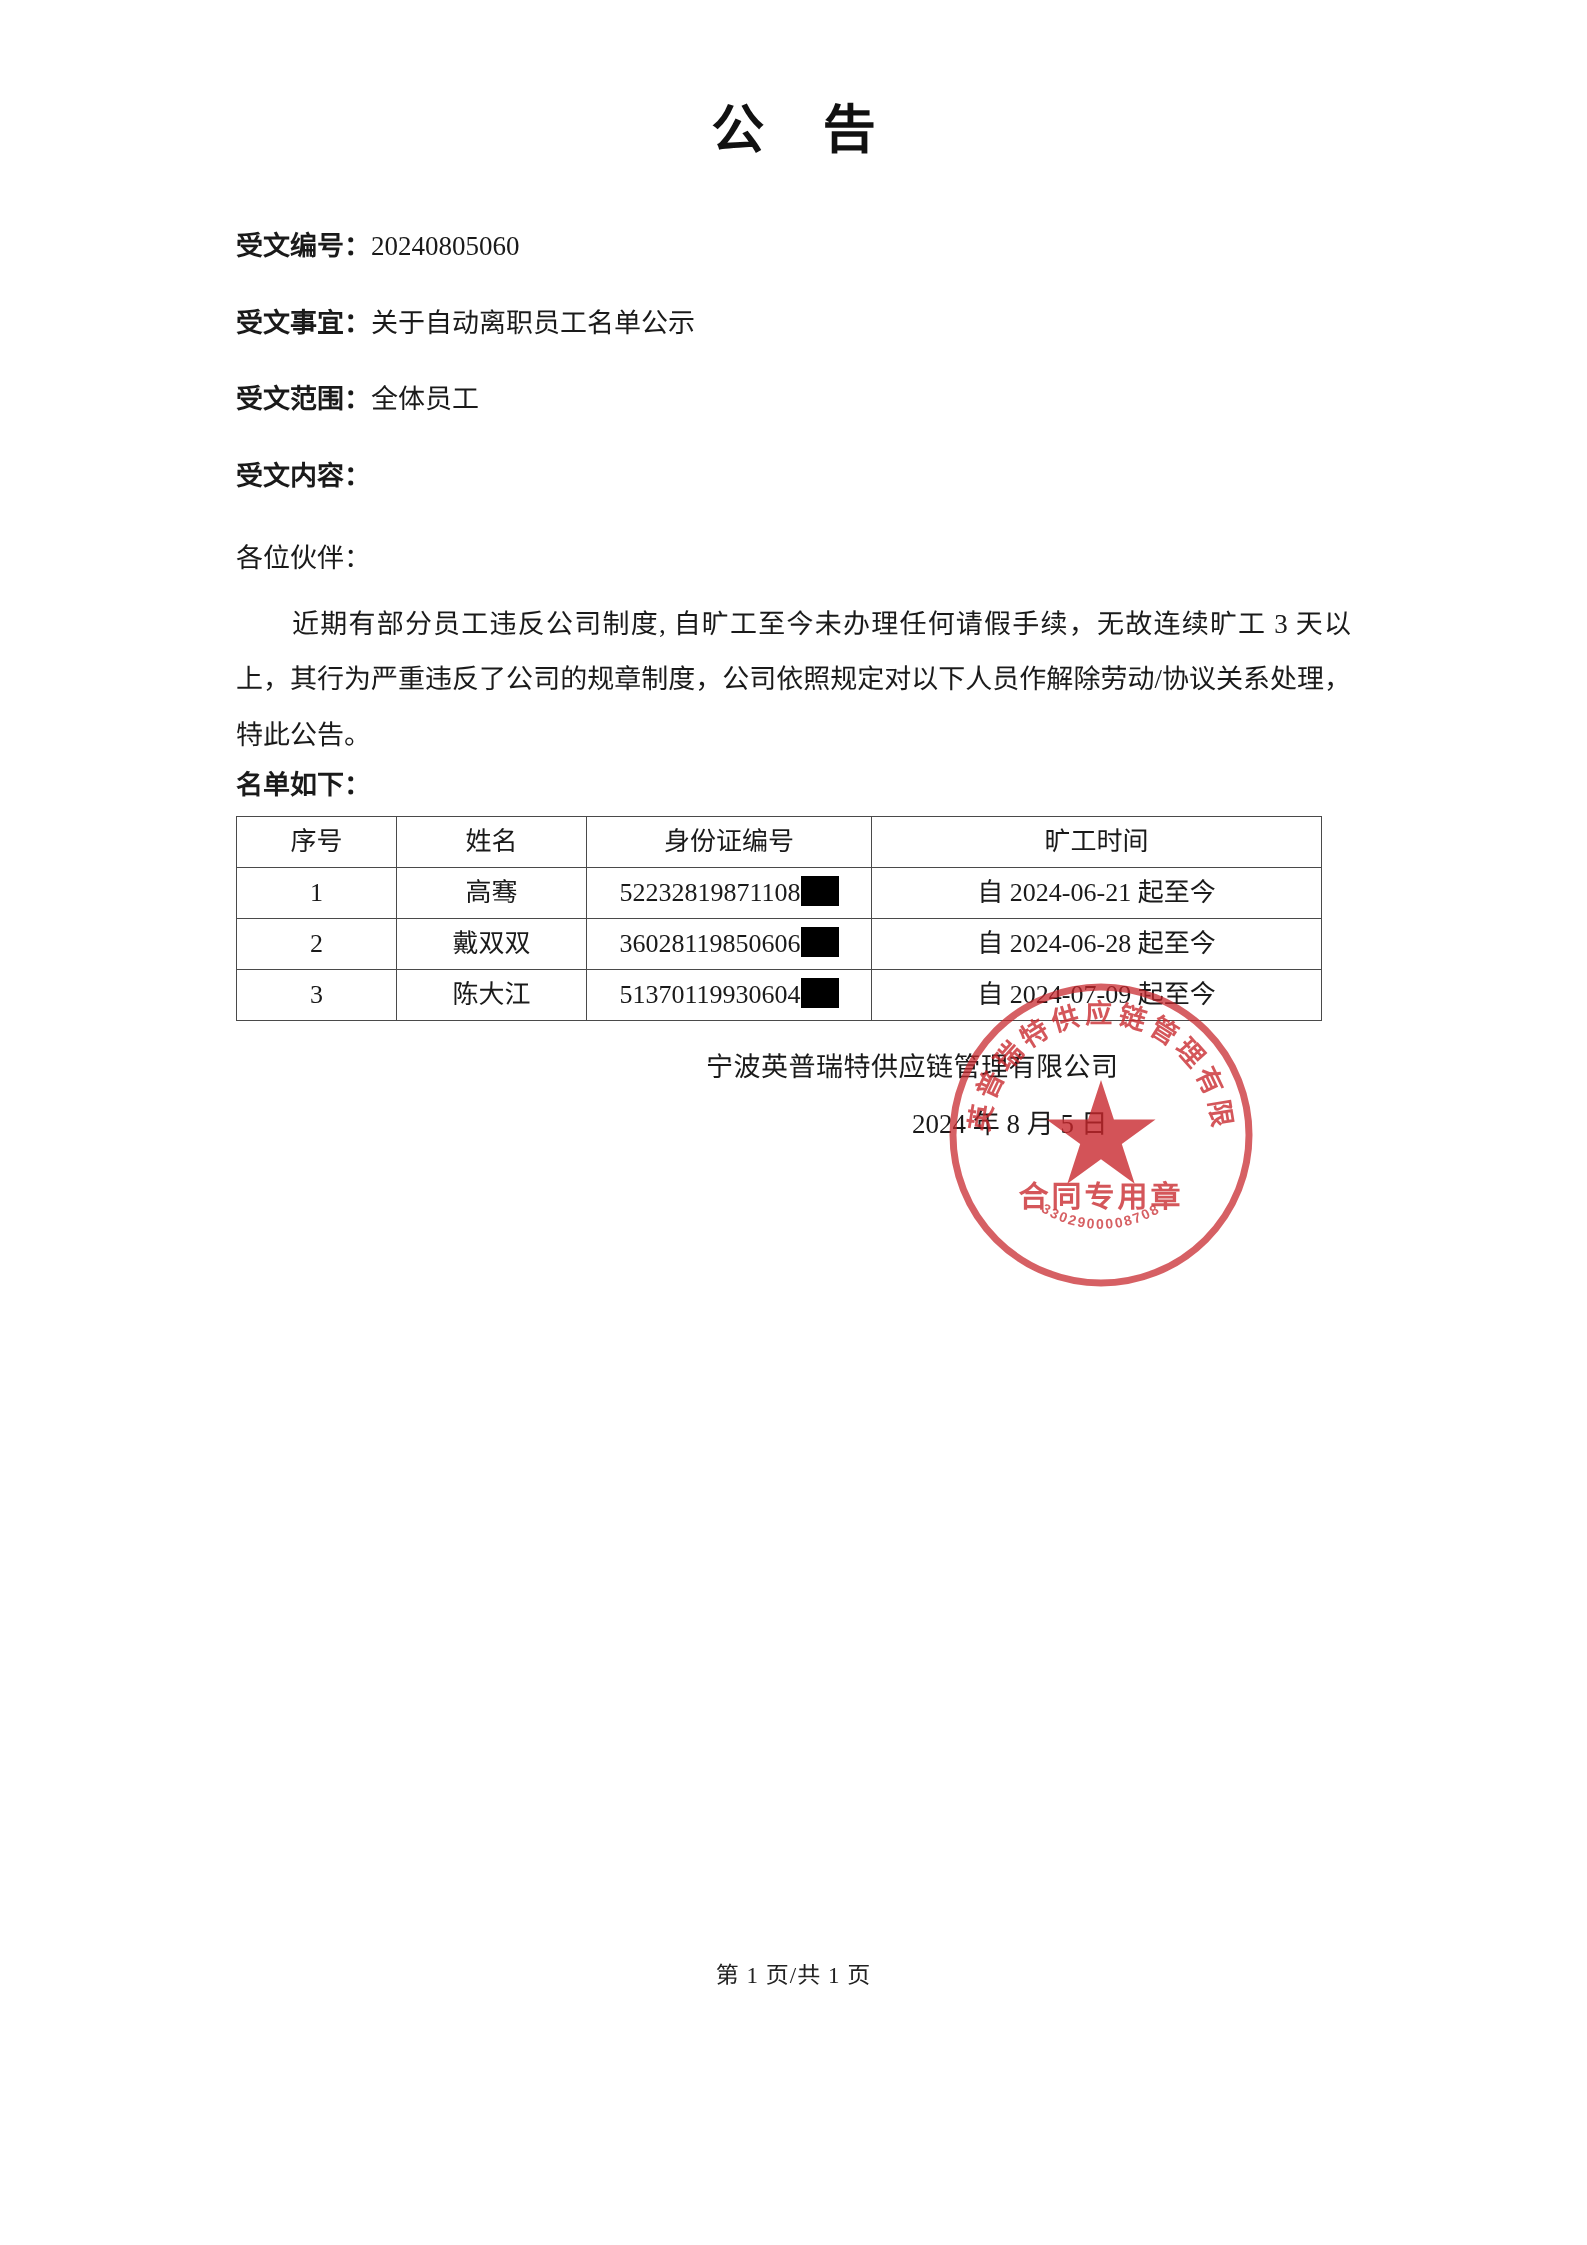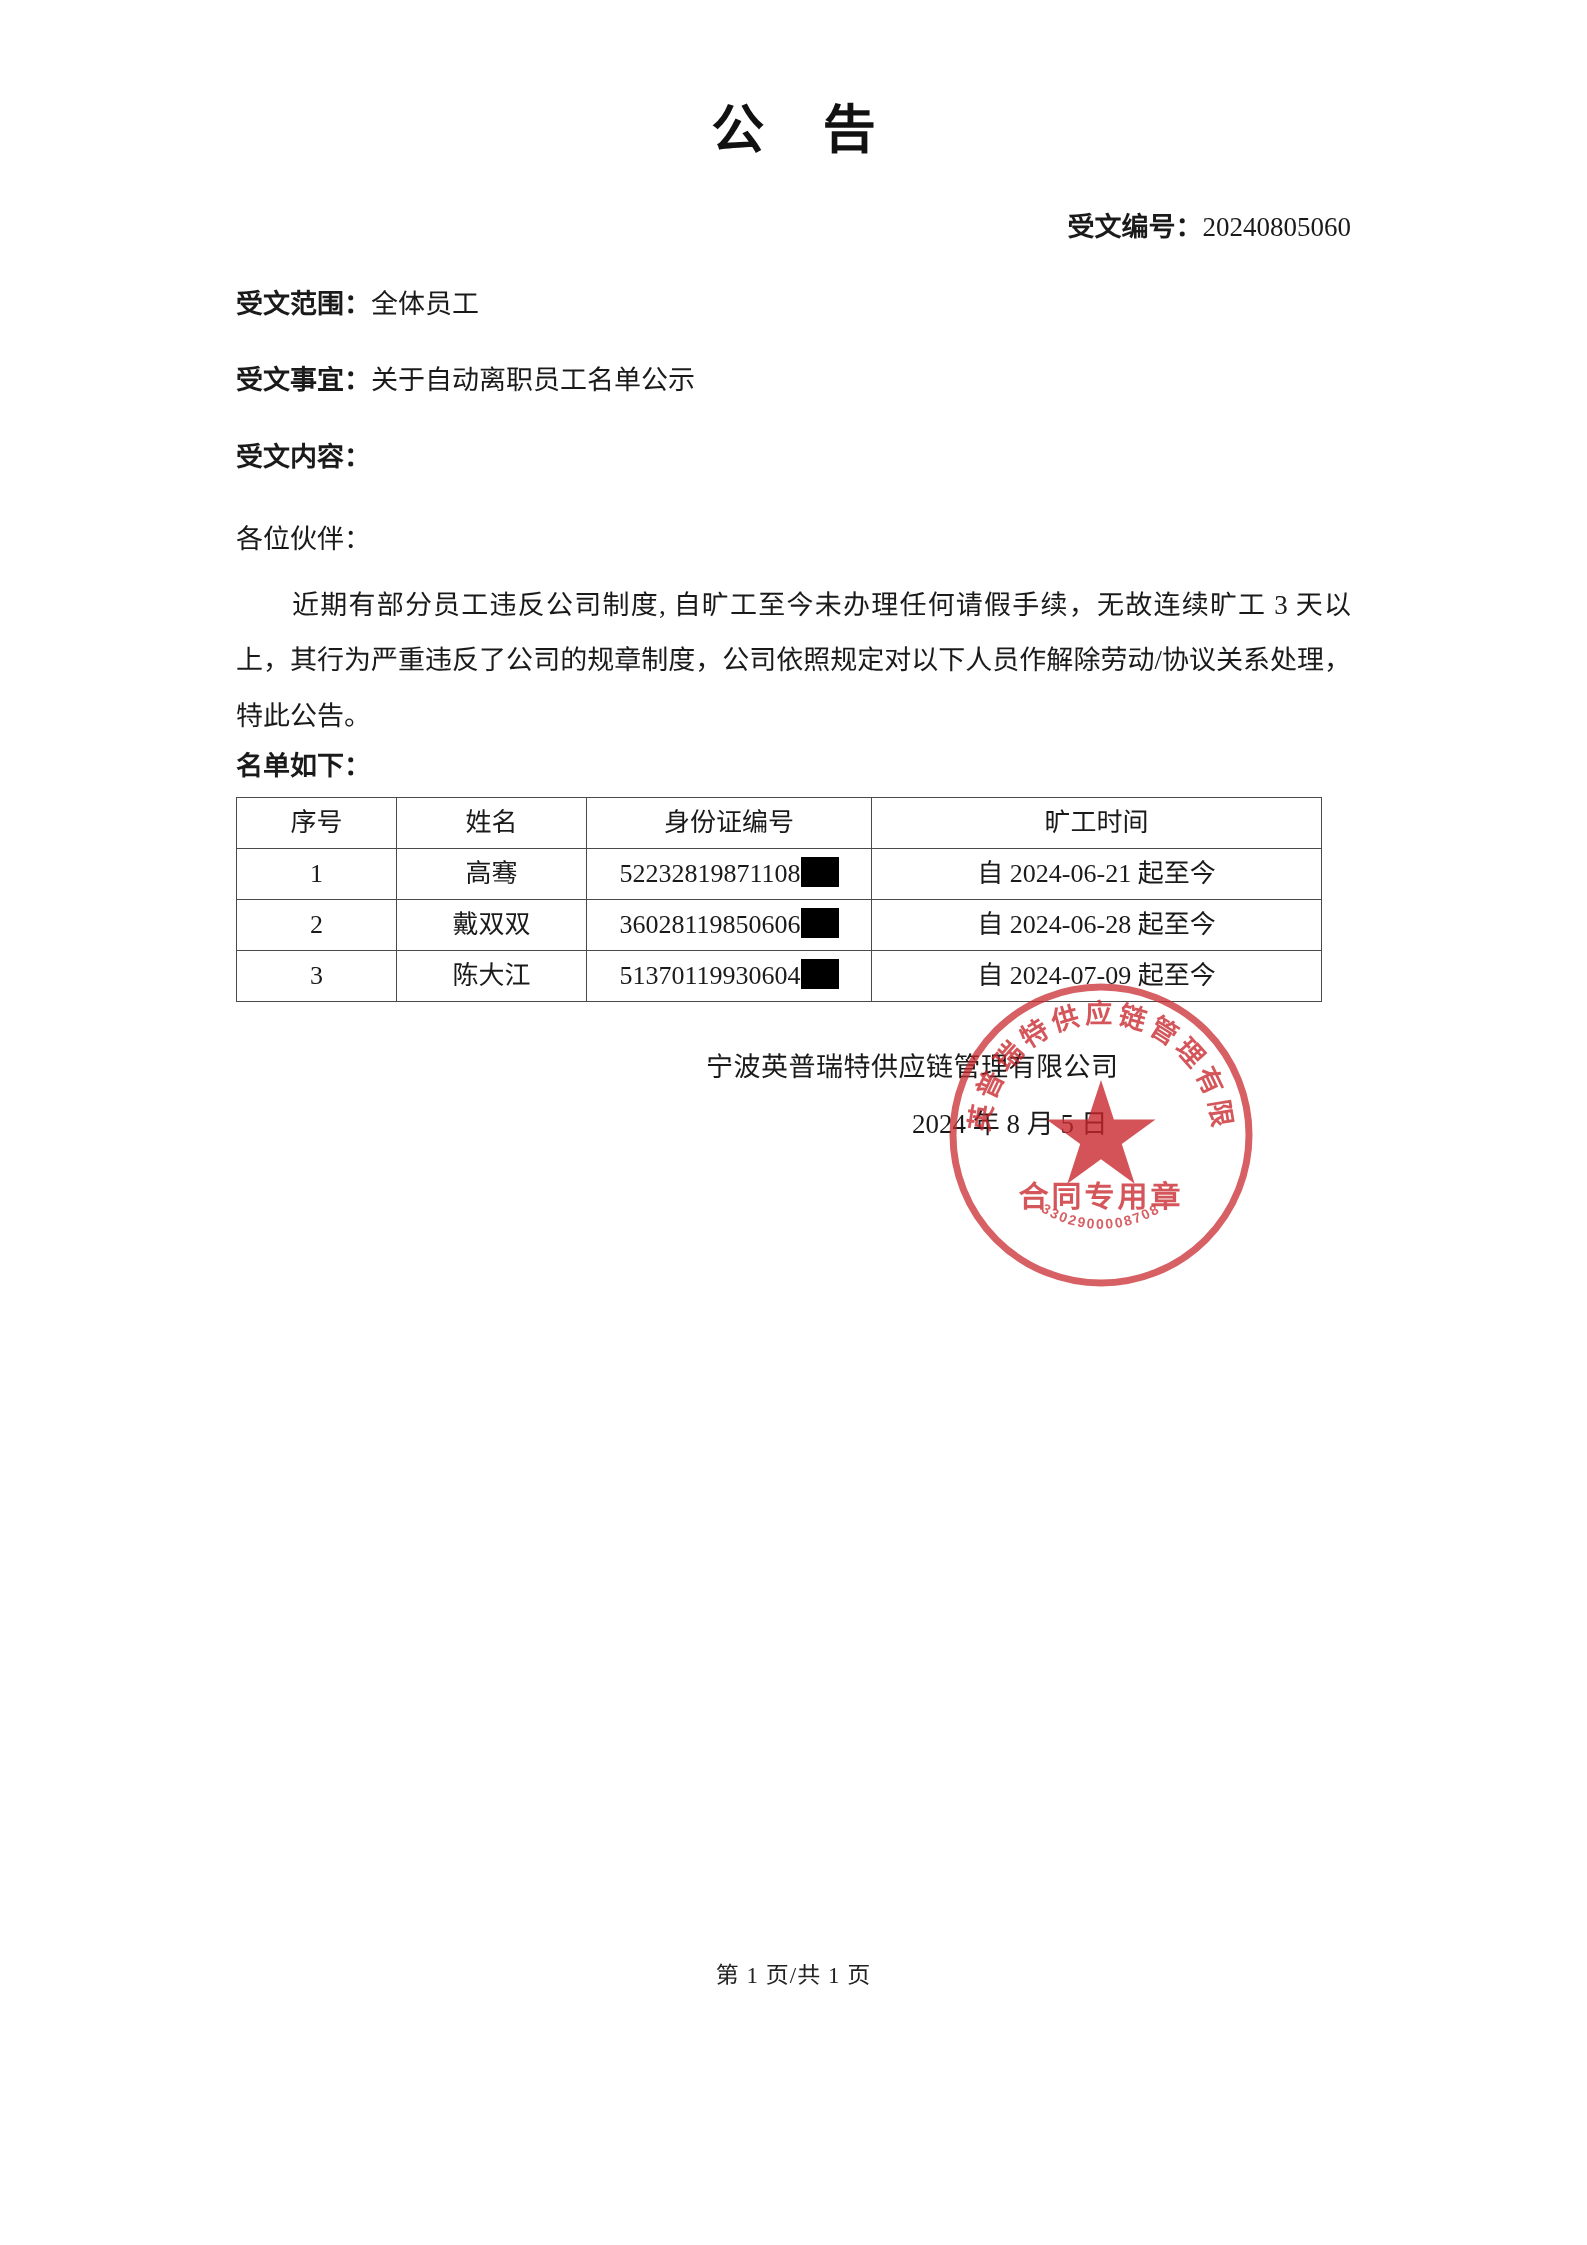--- a/index.html
+++ b/index.html
@@ -40,22 +40,21 @@
     font-family: "Liberation Sans", "DejaVu Sans", sans-serif;
     color: #111;
   }
   .field-row {
     margin-top: 36px;
     font-size: 27px;
     line-height: 1.5;
     white-space: nowrap;
   }
   .field-row:first-of-type {
-    margin-top: 44px;
-    text-align: right;
+    margin-top: 63px;
   }
   .field-label {
     font-weight: bold;
     font-family: "Liberation Sans", "DejaVu Sans", sans-serif;
     font-size: 27px;
   }
   .field-value {
     font-family: "Liberation Serif", "DejaVu Serif", serif;
     font-size: 27px;
   }
@@ -166,25 +165,25 @@
 <div class="page">
   <div class="content">
 
     <h1 class="doc-title">公  告</h1>
 
     <div class="field-row">
       <span class="field-label">受文编号：</span><span class="field-value">20240805060</span>
     </div>
 
     <div class="field-row">
+      <span class="field-label">受文事宜：</span><span class="field-value">关于自动离职员工名单公示</span>
+    </div>
+
+    <div class="field-row">
       <span class="field-label">受文范围：</span><span class="field-value">全体员工</span>
-    </div>
-
-    <div class="field-row">
-      <span class="field-label">受文事宜：</span><span class="field-value">关于自动离职员工名单公示</span>
     </div>
 
     <div class="field-row">
       <span class="field-label">受文内容：</span><span class="field-value"></span>
     </div>
 
     <div class="salutation">各位伙伴：</div>
 
     <div class="body-para">近期有部分员工违反公司制度, 自旷工至今未办理任何请假手续，无故连续旷工 3 天以上，其行为严重违反了公司的规章制度，公司依照规定对以下人员作解除劳动/协议关系处理，特此公告。</div>
 

